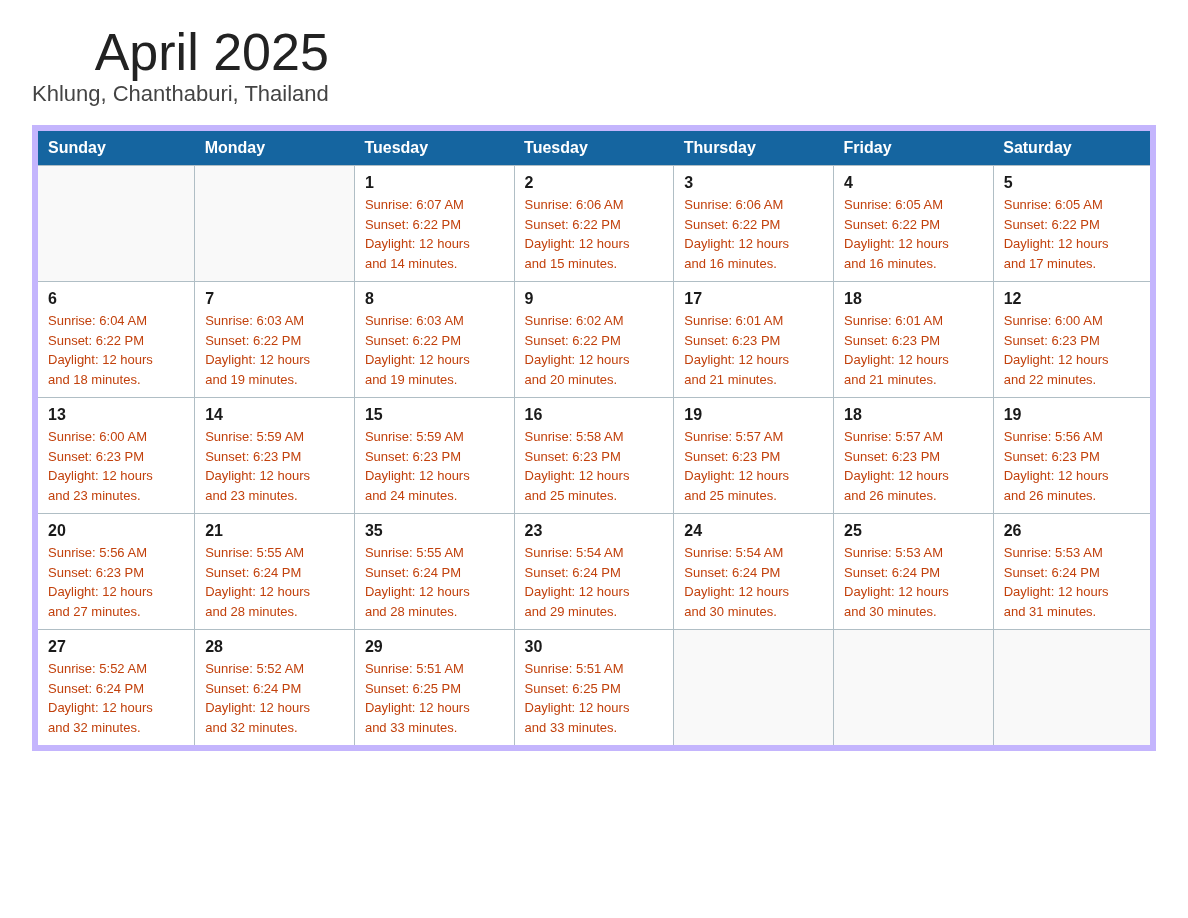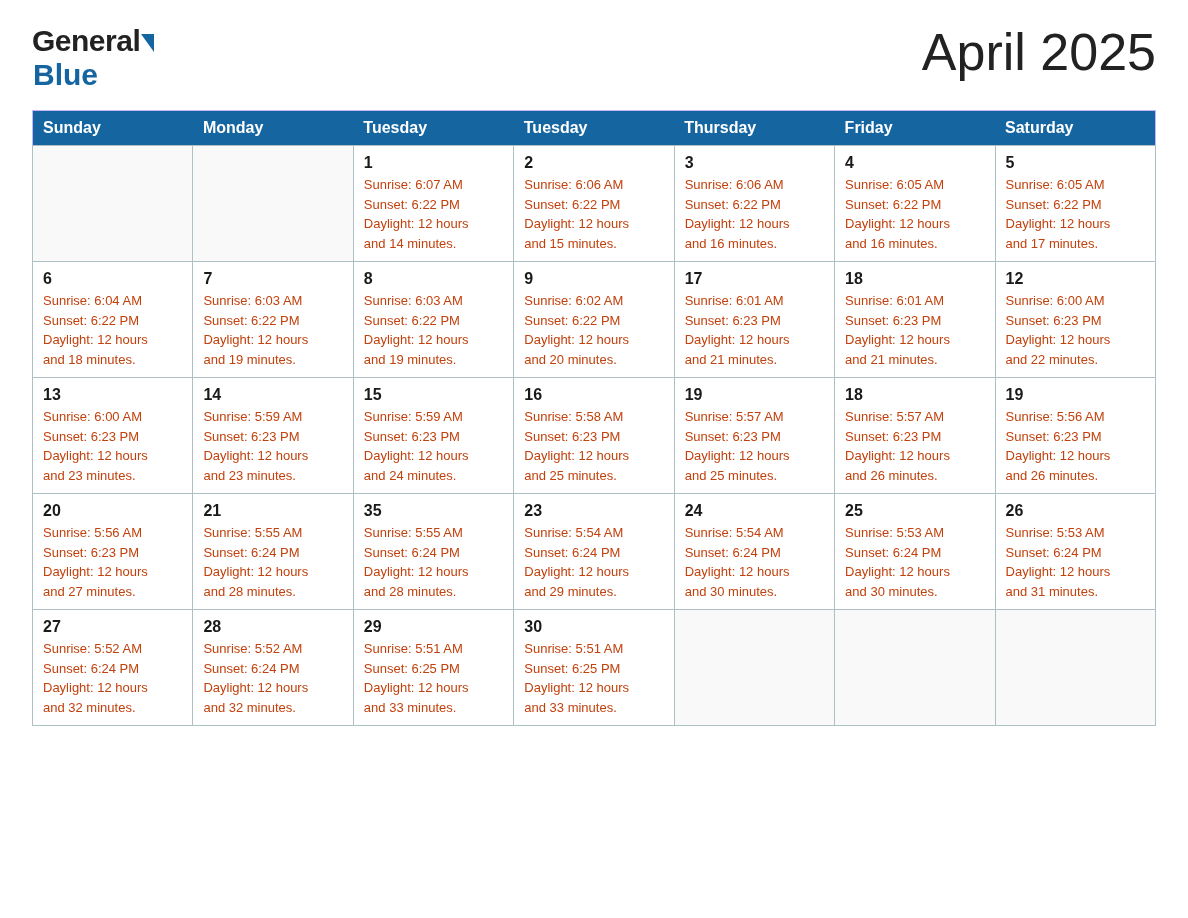--- a/index.html
+++ b/index.html
@@ -32,21 +32,21 @@
       line-height: 1.1;
     }
     .title-block h2 {
       font-size: 22px;
       font-weight: normal;
       color: #444;
     }
     .calendar {
       width: 100%;
       border-collapse: collapse;
-      border: 1px solid #c4b5fd;
+      border: 6px solid #c4b5fd;
     }
     .calendar th {
       background: #1565a0;
       color: #fff;
       font-size: 16px;
       font-weight: bold;
       padding: 8px 10px;
       text-align: left;
       border: 1px solid #1254880;
     }
@@ -100,31 +100,23 @@
       font-size: 30px;
       font-weight: bold;
       color: #1565a0;
       margin-left: 1px;
     }
   </style>
 </head>
 <body>
 
 <div class="header">
-  <div class="logo">
-    <div class="logo-row">
-      <span class="logo-general">General</span>
-      <span class="logo-triangle"></span>
-    </div>
-    <div>
-      <span class="logo-blue-text">Blue</span>
-    </div>
-  </div>
   <div class="title-block">
     <h1>April 2025</h1>
+    <h2>Khlung, Chanthaburi, Thailand</h2>
   </div>
 </div>
 
 <table class="calendar">
   <thead>
     <tr>
 
     <th>Sunday</th>
         <th>Monday</th>
         <th>Tuesday</th>

